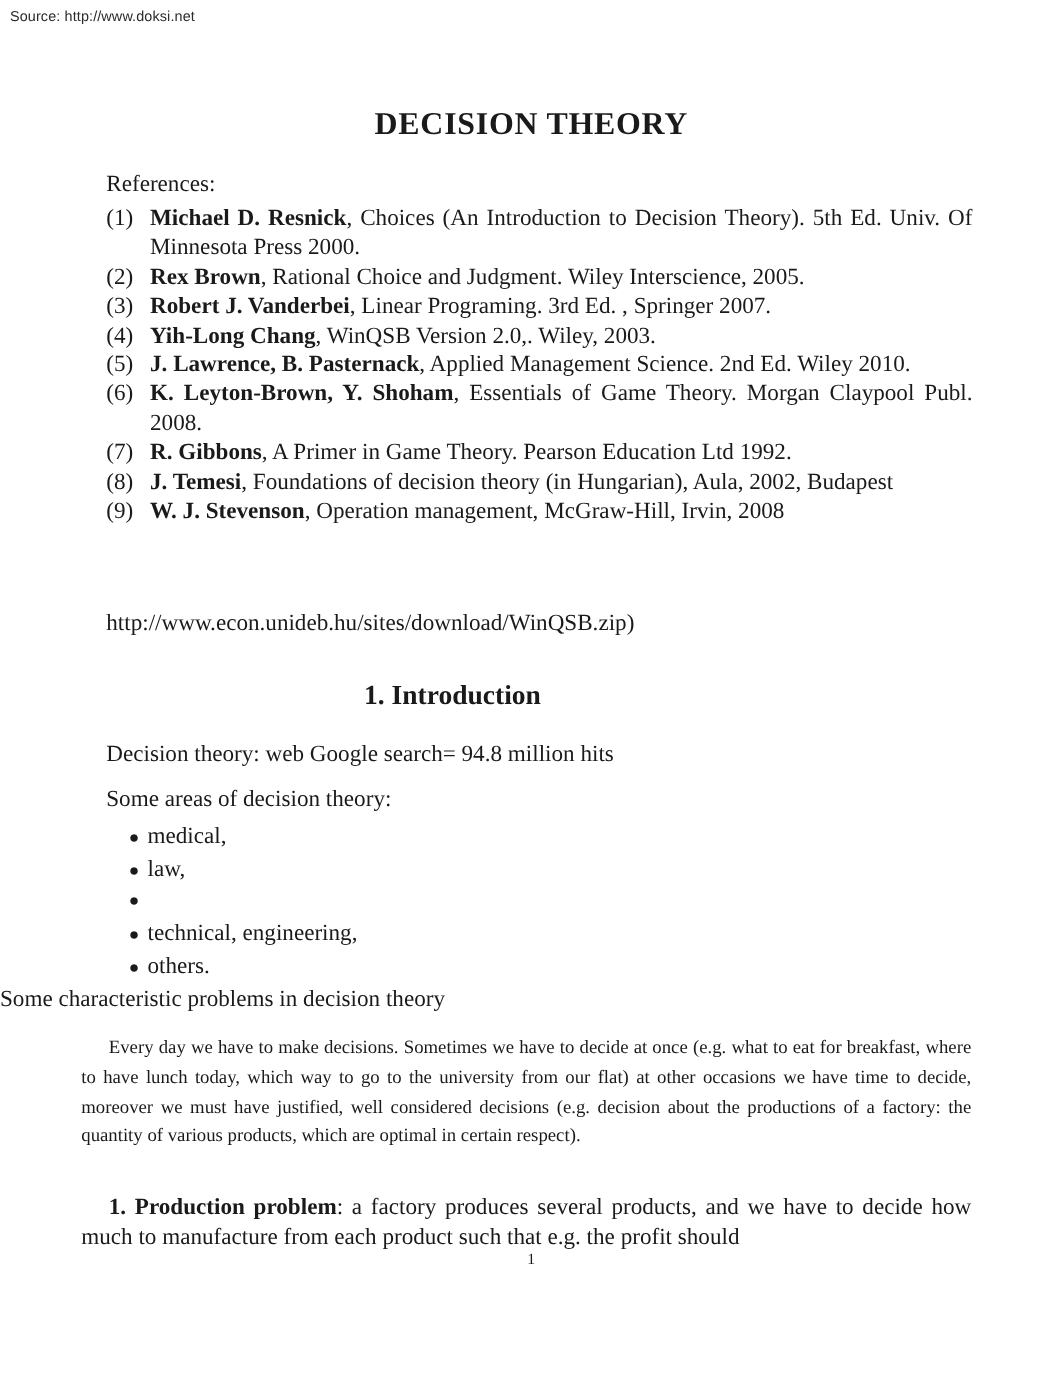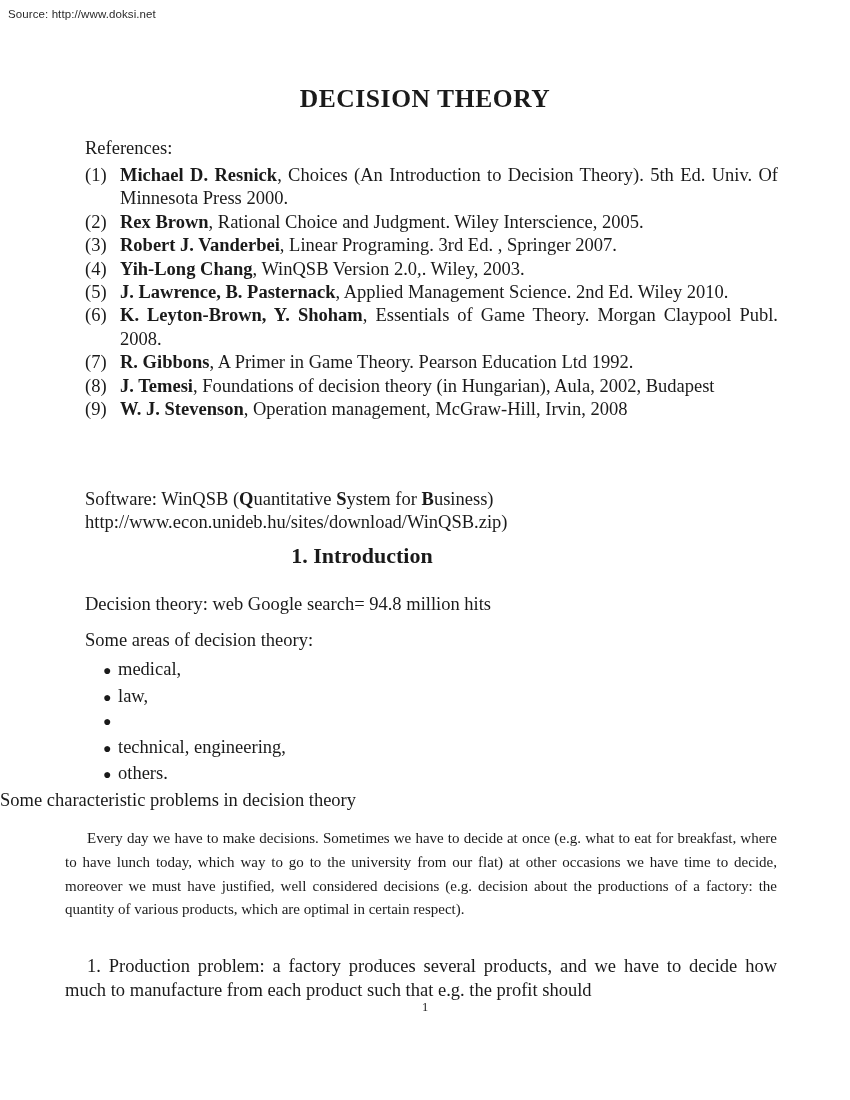--- a/index.html
+++ b/index.html
@@ -162,21 +162,21 @@
     position: absolute;
     left: 65px;
     top: 955px;
     width: 712px;
     font-size: 18.5px;
     line-height: 23.8px;
     text-align: justify;
     text-justify: inter-word;
     text-indent: 22px;
   }
-  #para-production .lead { font-weight: normal; }
+  #para-production .lead { font-weight: bold; }
 
   #page-number {
     position: absolute;
     left: 0;
     top: 1000px;
     width: 850px;
     text-align: center;
     font-size: 12.5px;
   }
 </style>
@@ -234,21 +234,20 @@
     </div>
 
     <div class="ref-item">
       <span class="ref-num">(9)</span>
       <span class="ref-body"><span class="ref-author">W. J. Stevenson</span><span>, Operation management, McGraw-Hill, Irvin, 2008</span></span>
     </div>
 
   </div>
 
   <div id="software-block">
-    <div><span>Software: WinQSB (</span><span class="cap">Q</span><span>uantitative </span><span class="cap">S</span><span>ystem for </span><span class="cap">B</span><span>usiness)</span></div>
     <div>http://www.econ.unideb.hu/sites/download/WinQSB.zip)</div>
   </div>
 
   <div id="section-heading">1. Introduction</div>
 
   <div id="google-line">Decision theory: web Google search= 94.8 million hits</div>
 
   <div id="areas-label">Some areas of decision theory:</div>
 
   <div id="areas-list">

